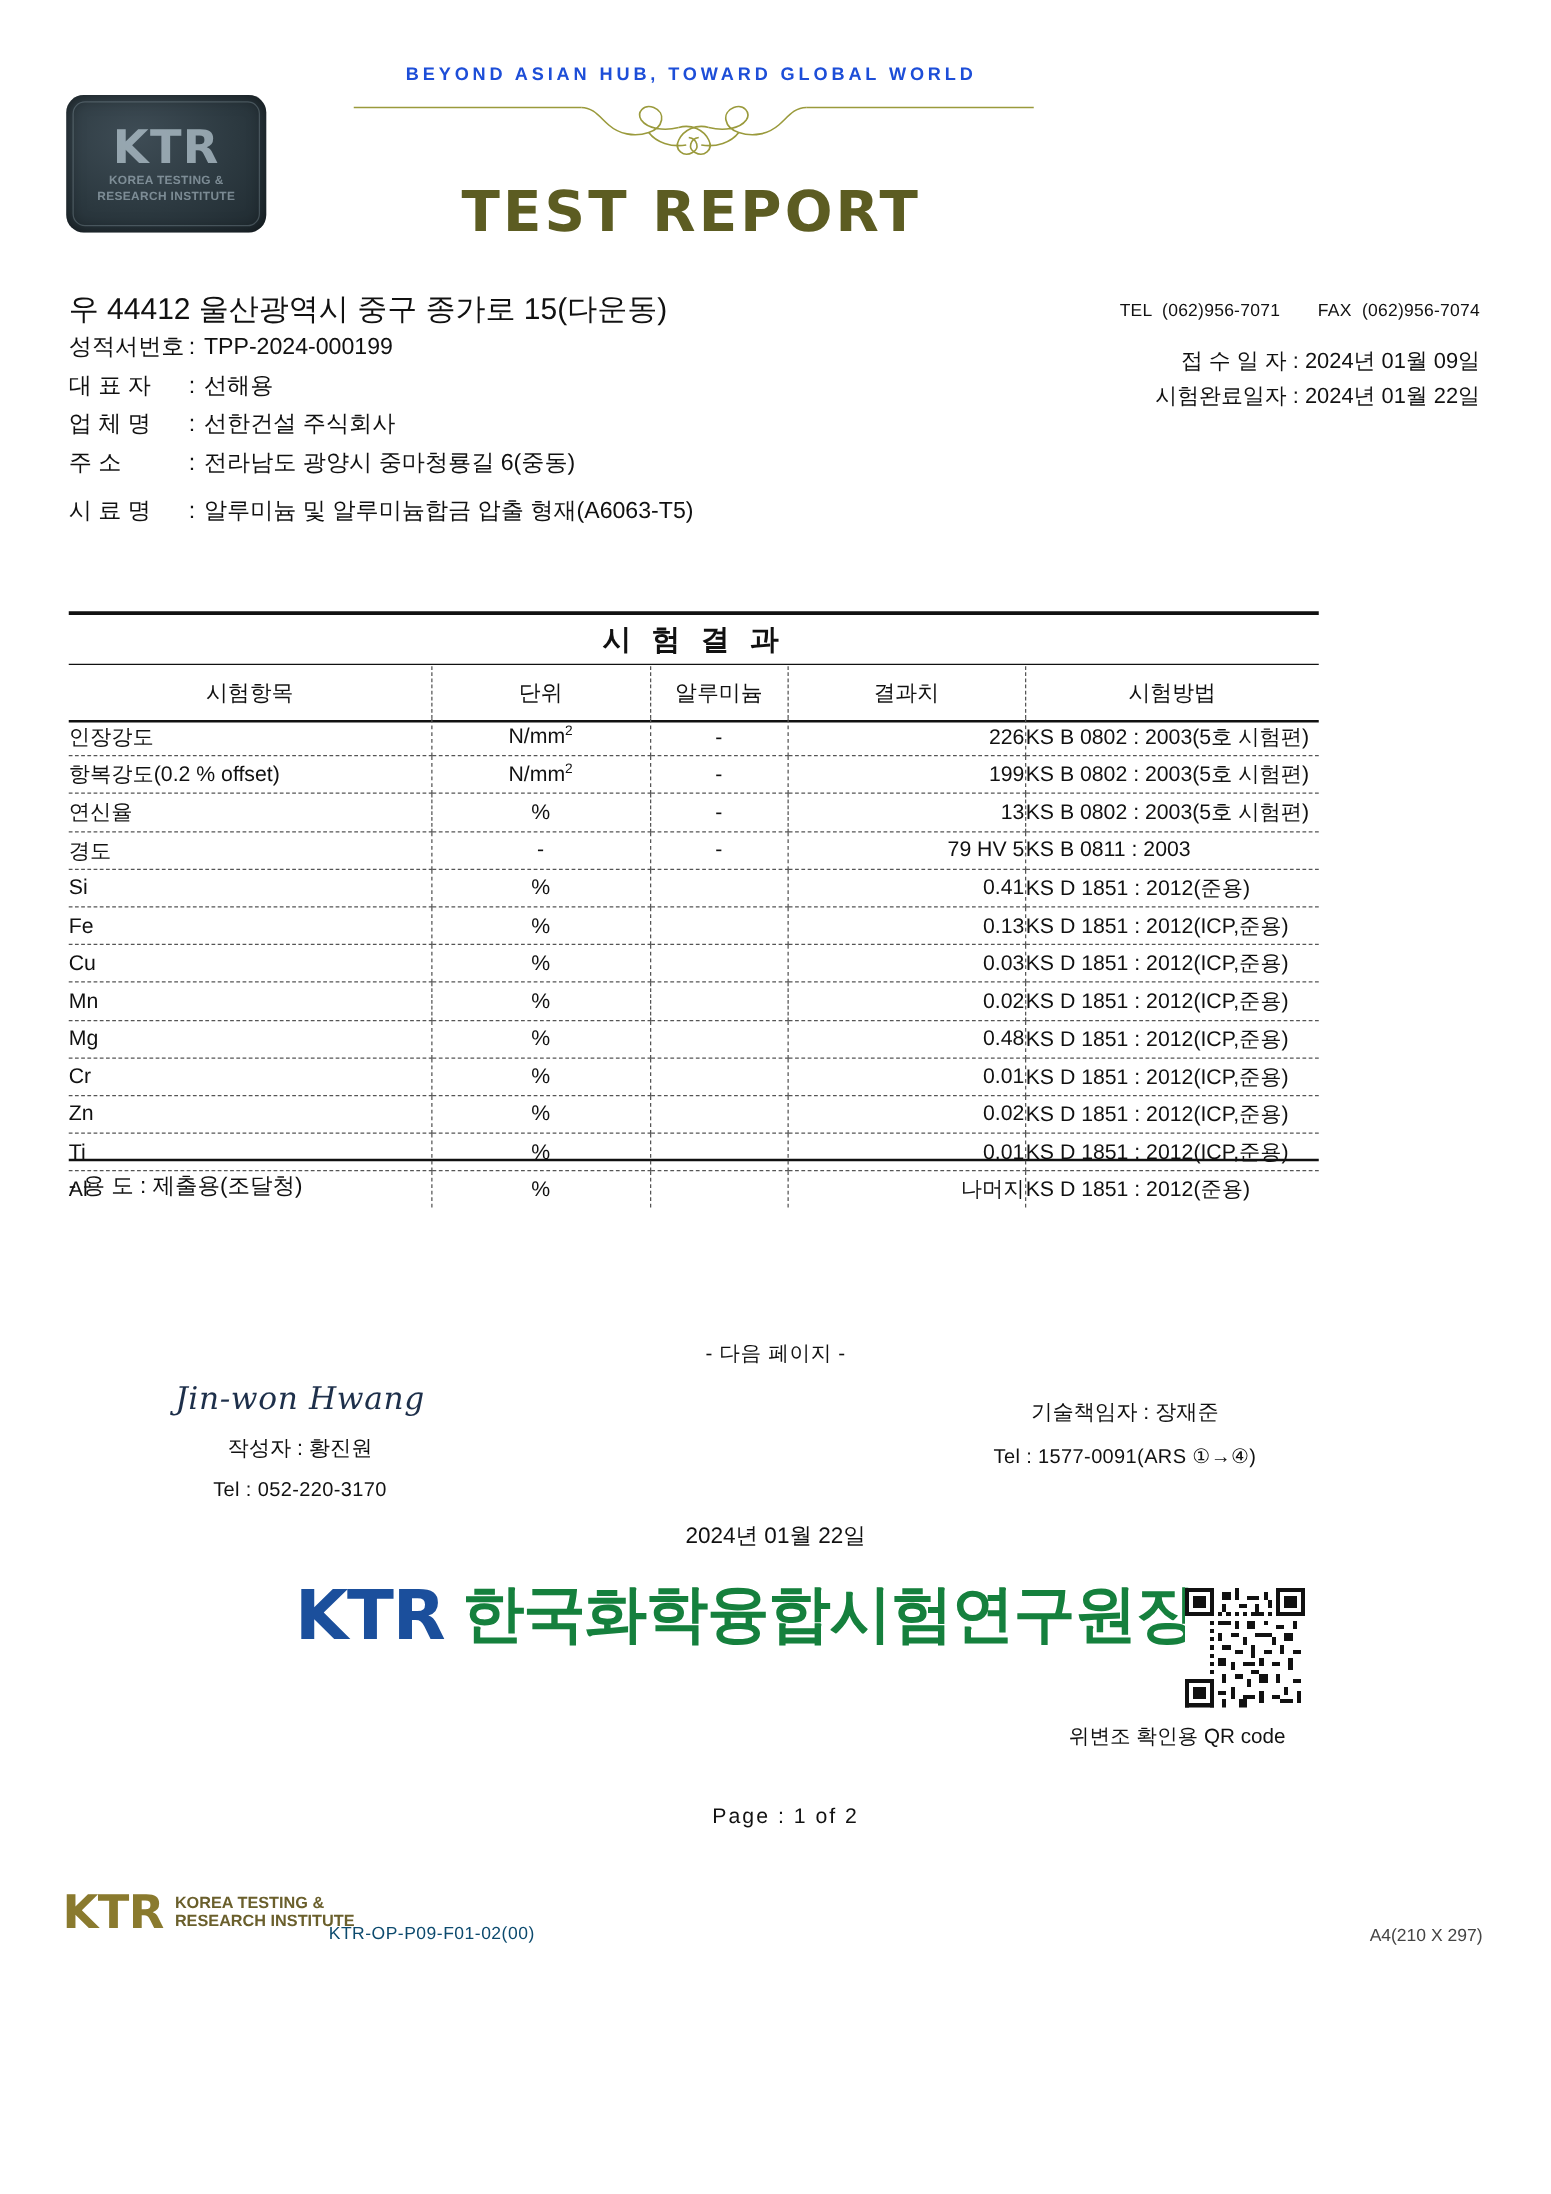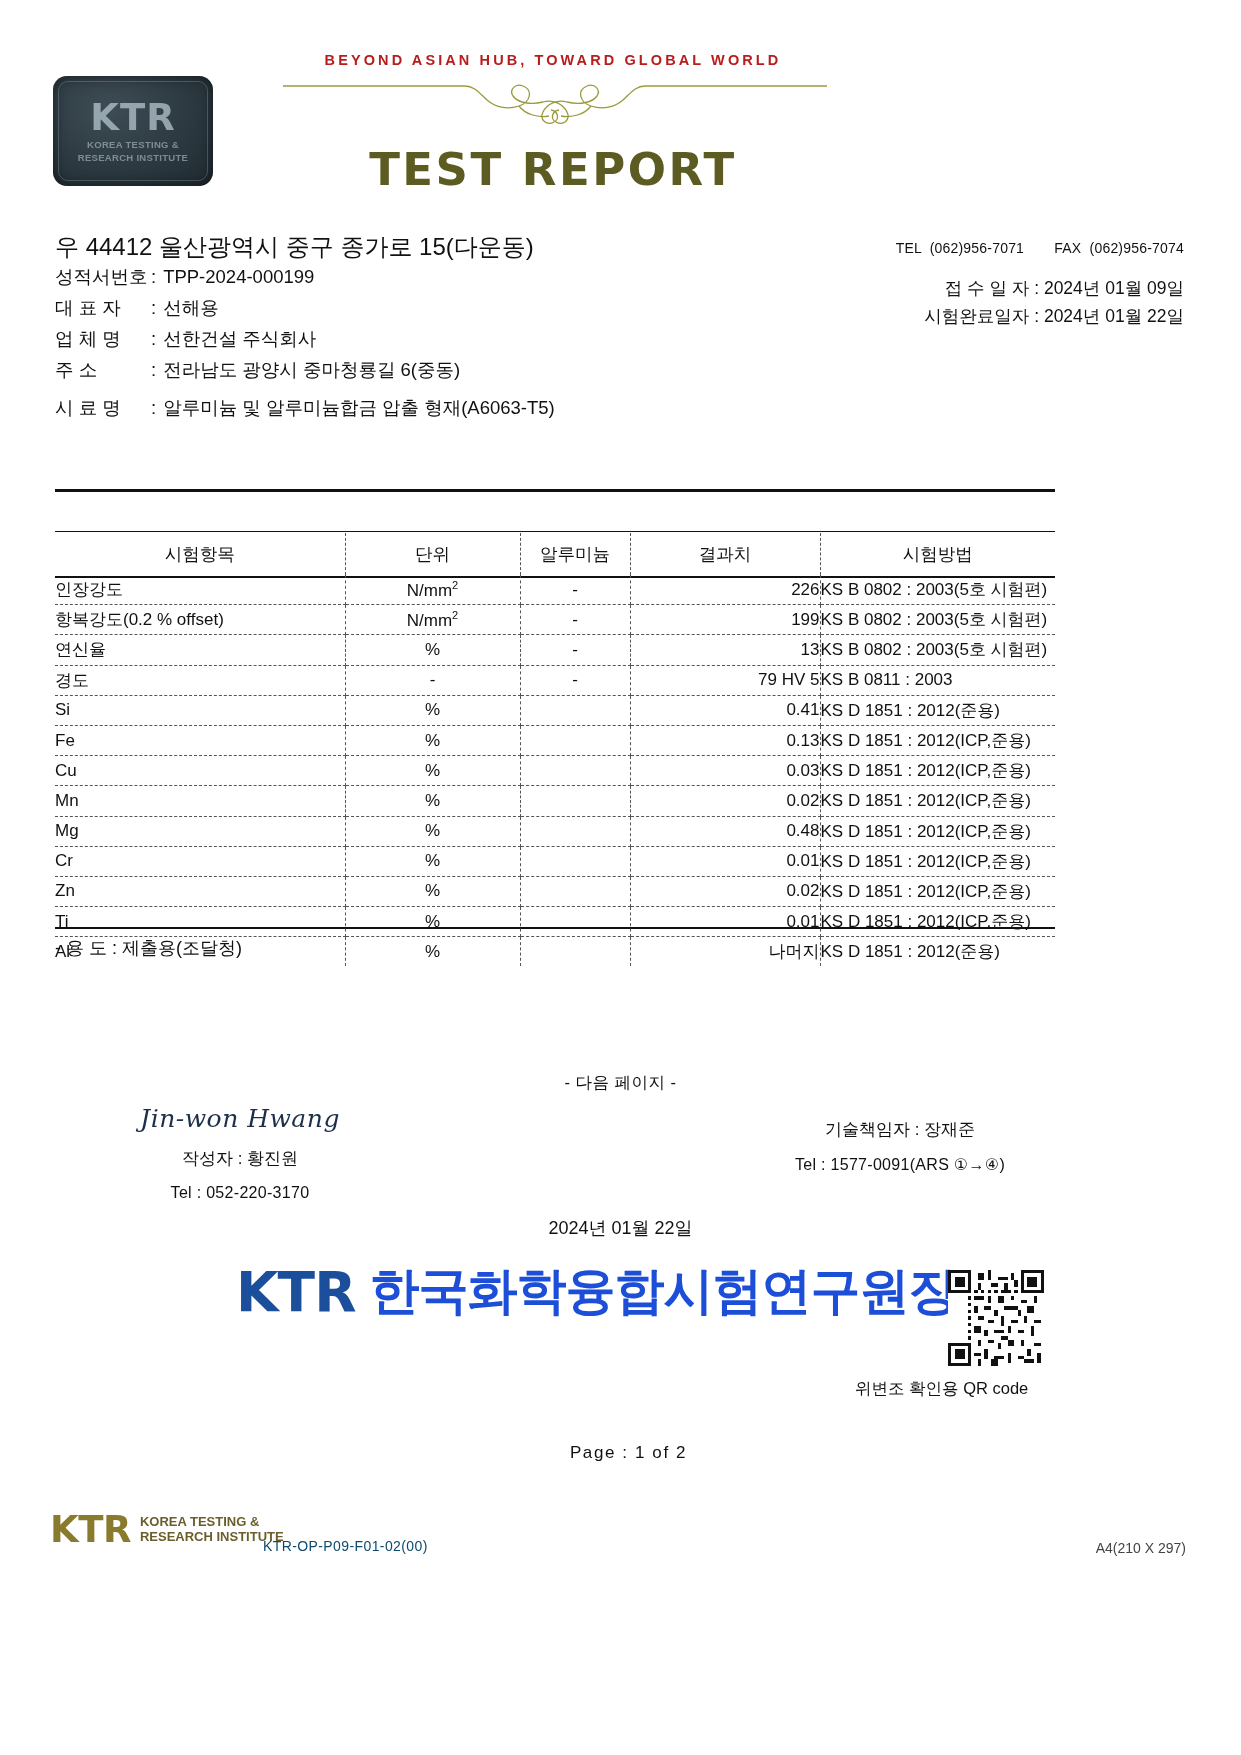--- a/index.html
+++ b/index.html
@@ -22,21 +22,21 @@
   
   .hdr-tagline {
     position: absolute;
     left: 283px;
     top: 52px;
     width: 540px;
     text-align: center;
     font-size: 14.5px;
     letter-spacing: 3.1px;
     font-weight: bold;
-    color: #b91c1c;
+    color: #1d4ed8;
     white-space: nowrap;
   }
   .flourish {
     position: absolute;
     left: 275px;
     top: 74px;
     width: 560px;
     height: 56px;
   }
   .report-title {
@@ -307,21 +307,21 @@
     font-size: 55px;
     font-weight: bold;
     color: #1b4f9c;
     letter-spacing: -1px;
     font-family: "DejaVu Sans", sans-serif;
   }
   .org-kor {
     margin-left: 14px;
     font-size: 50px;
     font-weight: bold;
-    color: #1d4ed8;
+    color: #15803d;
     letter-spacing: -1px;
   }
 
   
   .qr {
     position: absolute;
     left: 948px;
     top: 1270px;
     width: 96px;
     height: 96px;
@@ -455,20 +455,21 @@
     <span> : </span>
     <span>2024년 01월 09일</span>
   </div>
   <div class="date-row r2">
     <span class="dlabel">시험완료일자</span>
     <span> : </span>
     <span>2024년 01월 22일</span>
   </div>
 
   <div class="rule-top"></div>
+  <div class="section-title">시 험 결 과</div>
   <div class="rule-under-title"></div>
   <div class="rule-under-head"></div>
   <div class="rule-bottom"></div>
 
   <table class="tbl">
     <colgroup>
       <col class="c-item">
         <col class="c-unit">
         <col class="c-kind">
         <col class="c-result">

